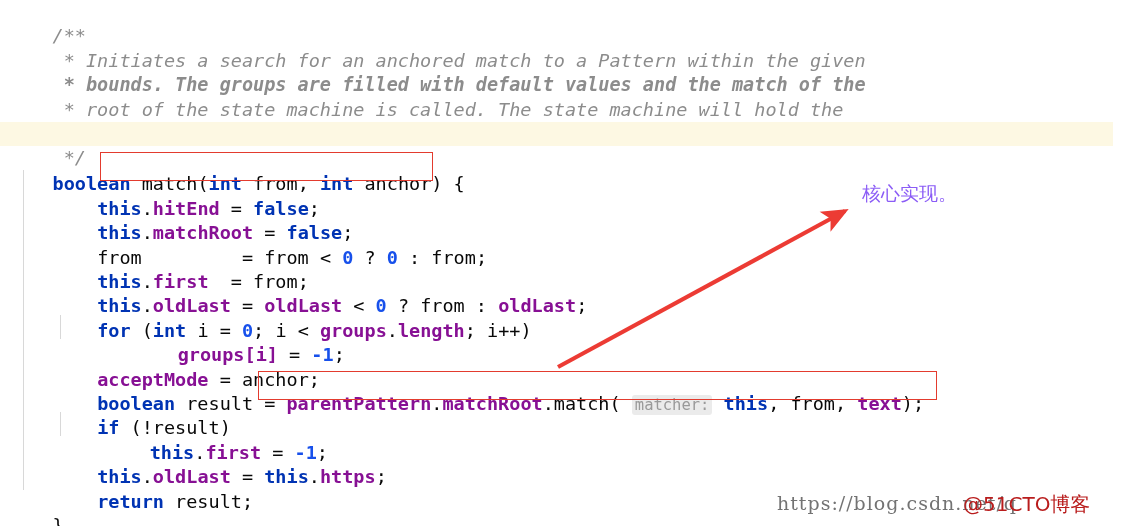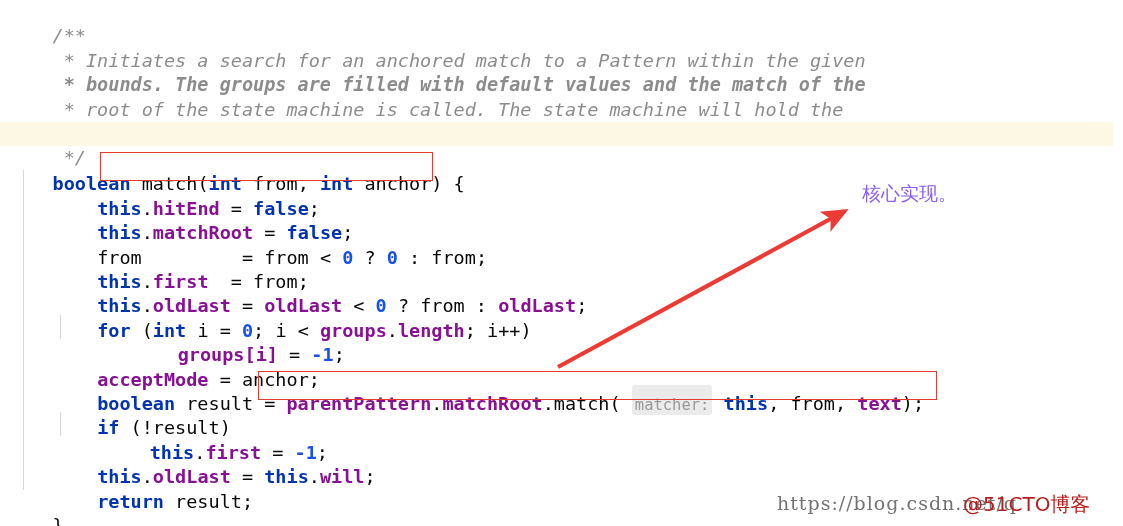--- a/index.html
+++ b/index.html
@@ -37,21 +37,21 @@
   .cmt  {color:#8c8c8c;font-style:italic;}  
   .op   {color:#080808;}
 
   
   .hint{
     background:#ebebeb;
     color:#9a9a9a;
     font-size:15.5px;
     font-style:normal;
     border-radius:3px;
-    padding:11px 3px 1px 3px;
+    padding:1px 3px 1px 3px;
     font-weight:normal;
   }
 
   
   .guide{
     position:absolute;
     width:1px;
     background:#d8d8d8;
   }
 
@@ -168,21 +168,21 @@
 
   <div class="row" style="top:392px;position:absolute;left:0;right:0;">
     <span class="pln">    </span><span class="kw">if</span><span class="pln"> (!result)</span>
   </div>
 
   <div class="row" style="top:416.4px;position:absolute;left:8px;right:0;">
     <span class="pln">        </span><span class="kw">this</span><span class="op">.</span><span class="fld">first</span><span class="op"> = </span><span class="num">-1</span><span class="op">;</span>
   </div>
 
   <div class="row" style="top:440.8px;position:absolute;left:0;right:0;">
-    <span class="pln">    </span><span class="kw">this</span><span class="op">.</span><span class="fld">oldLast</span><span class="op"> = </span><span class="kw">this</span><span class="op">.</span><span class="fld">will</span><span class="op">;</span>
+    <span class="pln">    </span><span class="kw">this</span><span class="op">.</span><span class="fld">oldLast</span><span class="op"> = </span><span class="kw">this</span><span class="op">.</span><span class="fld">https</span><span class="op">;</span>
   </div>
 
   <div class="row" style="top:465.2px;position:absolute;left:0;right:0;">
     <span class="pln">    </span><span class="kw">return</span><span class="pln"> </span><span class="pln">result</span><span class="op">;</span>
   </div>
 
   <div class="row" style="top:489.6px;position:absolute;left:0;right:0;">
     <span class="op">}</span>
   </div>
 

